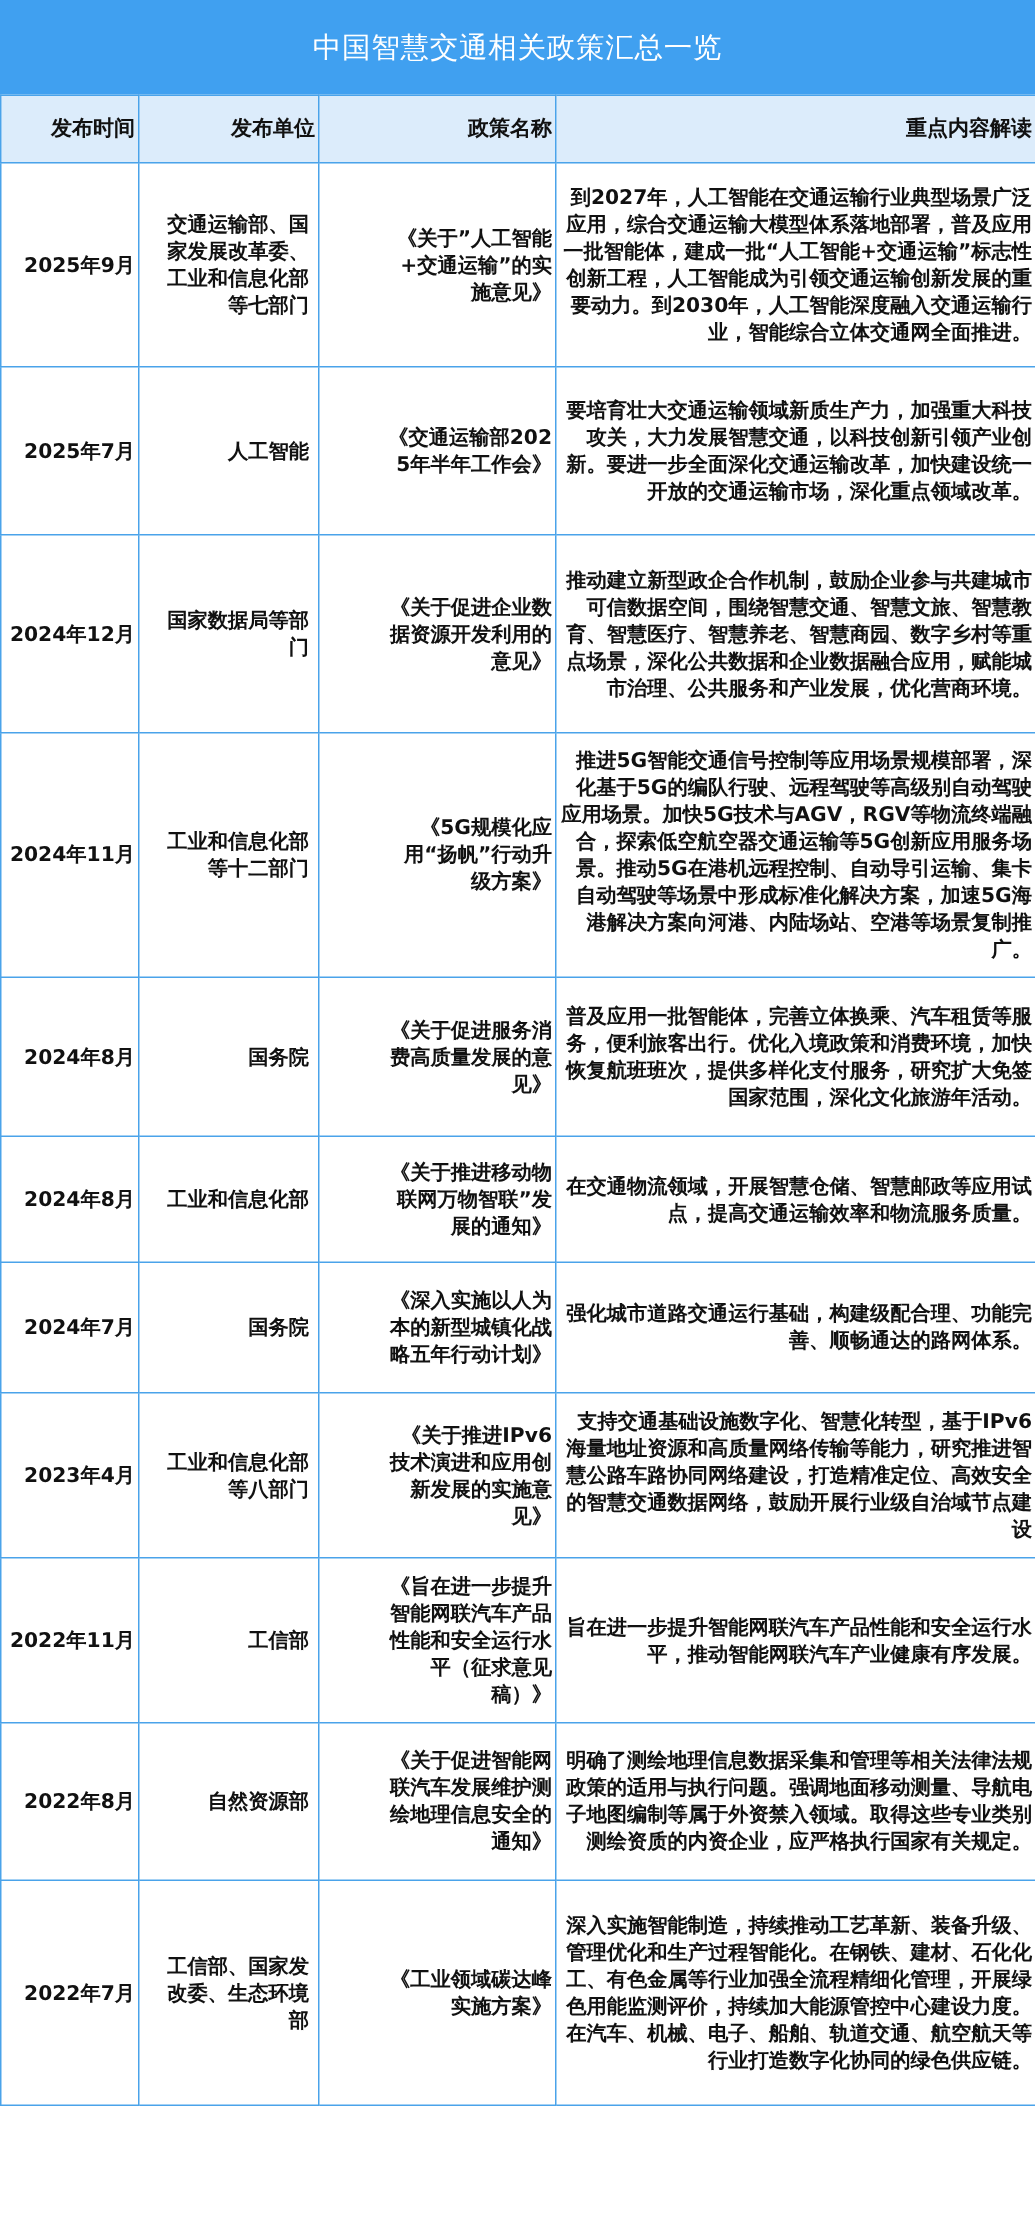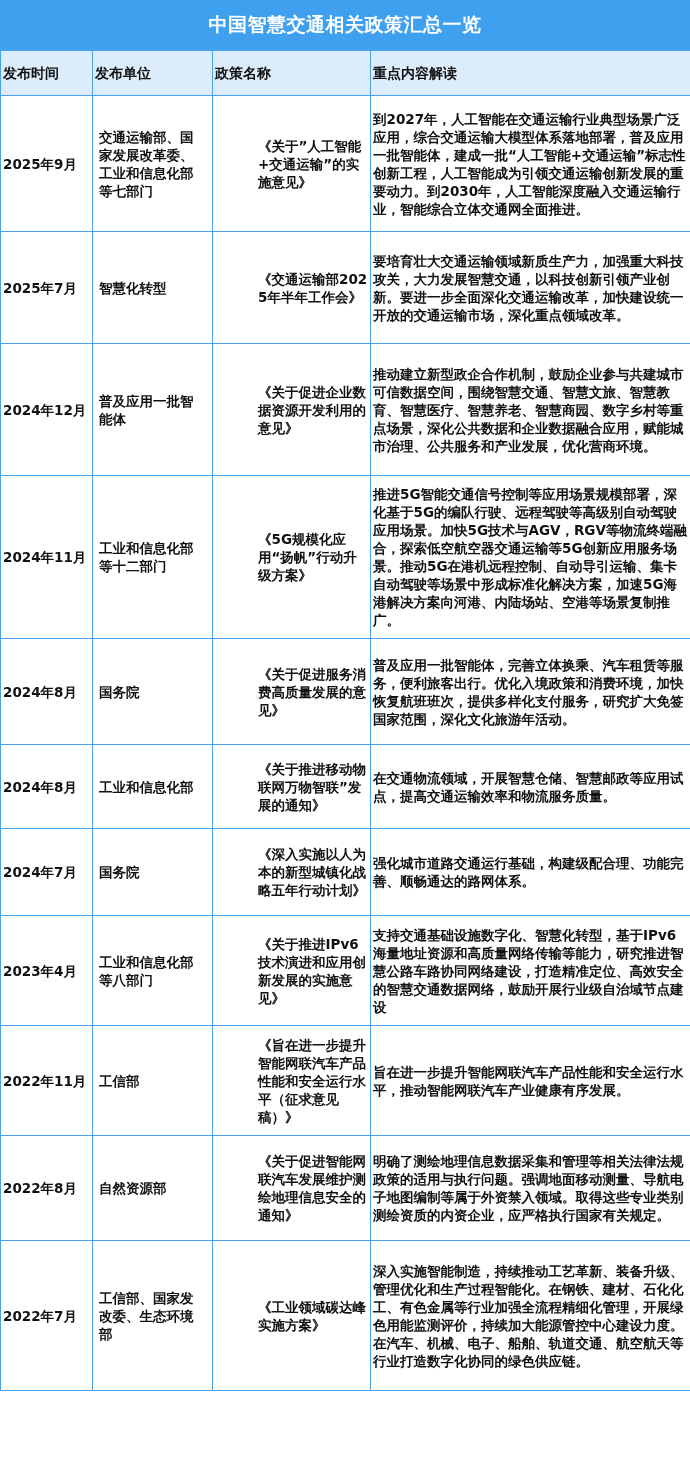--- a/index.html
+++ b/index.html
@@ -1,33 +1,33 @@
 <!DOCTYPE html>
 <html><head>
   <meta charset="utf-8">
   <style>
     * { box-sizing: border-box; margin: 0; padding: 0; }
     html, body { width: 690px; height: 1476px; background: #ffffff; overflow: hidden; }
     body { font-family: "DejaVu Sans", "Liberation Sans", sans-serif; color: #111; }
     .title-bar {
-      height: 50px; background: #40a0f0; color: #ffffff;
+      height: 63px; background: #40a0f0; color: #ffffff;
       display: flex; align-items: center; justify-content: center;
       font-family: "DejaVu Serif", "Liberation Serif", serif;
-      font-size: 19px; letter-spacing: 0.5px; font-weight: bold;
+      font-size: 19px; letter-spacing: 0.5px;
     }
     table {
       width: 690px; border-collapse: collapse; table-layout: fixed;
     }
     col.c1 { width: 92px; }
     col.c2 { width: 120px; }
     col.c3 { width: 158px; }
     col.c4 { width: 320px; }
     th, td {
       border: 1px solid #4aa3ea;
-      text-align: left; vertical-align: middle;
+      text-align: right; vertical-align: middle;
       font-size: 13.5px; line-height: 18px;
       padding: 0 2px;
     }
     th {
       background: #dcecfb; height: 45px; font-weight: bold; font-size: 14px;
     }
     td { background: #ffffff; font-weight: bold; }
     td.content { padding: 0 2px; word-break: break-all; }
     td.name { word-break: break-all; padding-left: 45px; }
     td.unit { padding: 16px 6px; margin-left: 16px; }
@@ -54,27 +54,27 @@
   </thead>
   <tbody>
     <tr style="height:136px">
       <td>2025年9月</td>
       <td class="unit">交通运输部、国家发展改革委、工业和信息化部等七部门</td>
       <td class="name">《关于”人工智能+交通运输”的实施意见》</td>
       <td class="content">到2027年，人工智能在交通运输行业典型场景广泛应用，综合交通运输大模型体系落地部署，普及应用一批智能体，建成一批“人工智能+交通运输”标志性创新工程，人工智能成为引领交通运输创新发展的重要动力。到2030年，人工智能深度融入交通运输行业，智能综合立体交通网全面推进。</td>
     </tr>
     <tr style="height:112px">
       <td>2025年7月</td>
-      <td class="unit">智慧化转型</td>
+      <td class="unit">人工智能</td>
       <td class="name">《交通运输部2025年半年工作会》</td>
       <td class="content">要培育壮大交通运输领域新质生产力，加强重大科技攻关，大力发展智慧交通，以科技创新引领产业创新。要进一步全面深化交通运输改革，加快建设统一开放的交通运输市场，深化重点领域改革。</td>
     </tr>
     <tr style="height:132px">
       <td>2024年12月</td>
-      <td class="unit">普及应用一批智能体</td>
+      <td class="unit">国家数据局等部门</td>
       <td class="name">《关于促进企业数据资源开发利用的意见》</td>
       <td class="content">推动建立新型政企合作机制，鼓励企业参与共建城市可信数据空间，围绕智慧交通、智慧文旅、智慧教育、智慧医疗、智慧养老、智慧商园、数字乡村等重点场景，深化公共数据和企业数据融合应用，赋能城市治理、公共服务和产业发展，优化营商环境。</td>
     </tr>
     <tr style="height:163px">
       <td>2024年11月</td>
       <td class="unit">工业和信息化部等十二部门</td>
       <td class="name">《5G规模化应用“扬帆”行动升级方案》</td>
       <td class="content">推进5G智能交通信号控制等应用场景规模部署，深化基于5G的编队行驶、远程驾驶等高级别自动驾驶应用场景。加快5G技术与AGV，RGV等物流终端融合，探索低空航空器交通运输等5G创新应用服务场景。推动5G在港机远程控制、自动导引运输、集卡自动驾驶等场景中形成标准化解决方案，加速5G海港解决方案向河港、内陆场站、空港等场景复制推广。</td>
     </tr>
     <tr style="height:106px">

